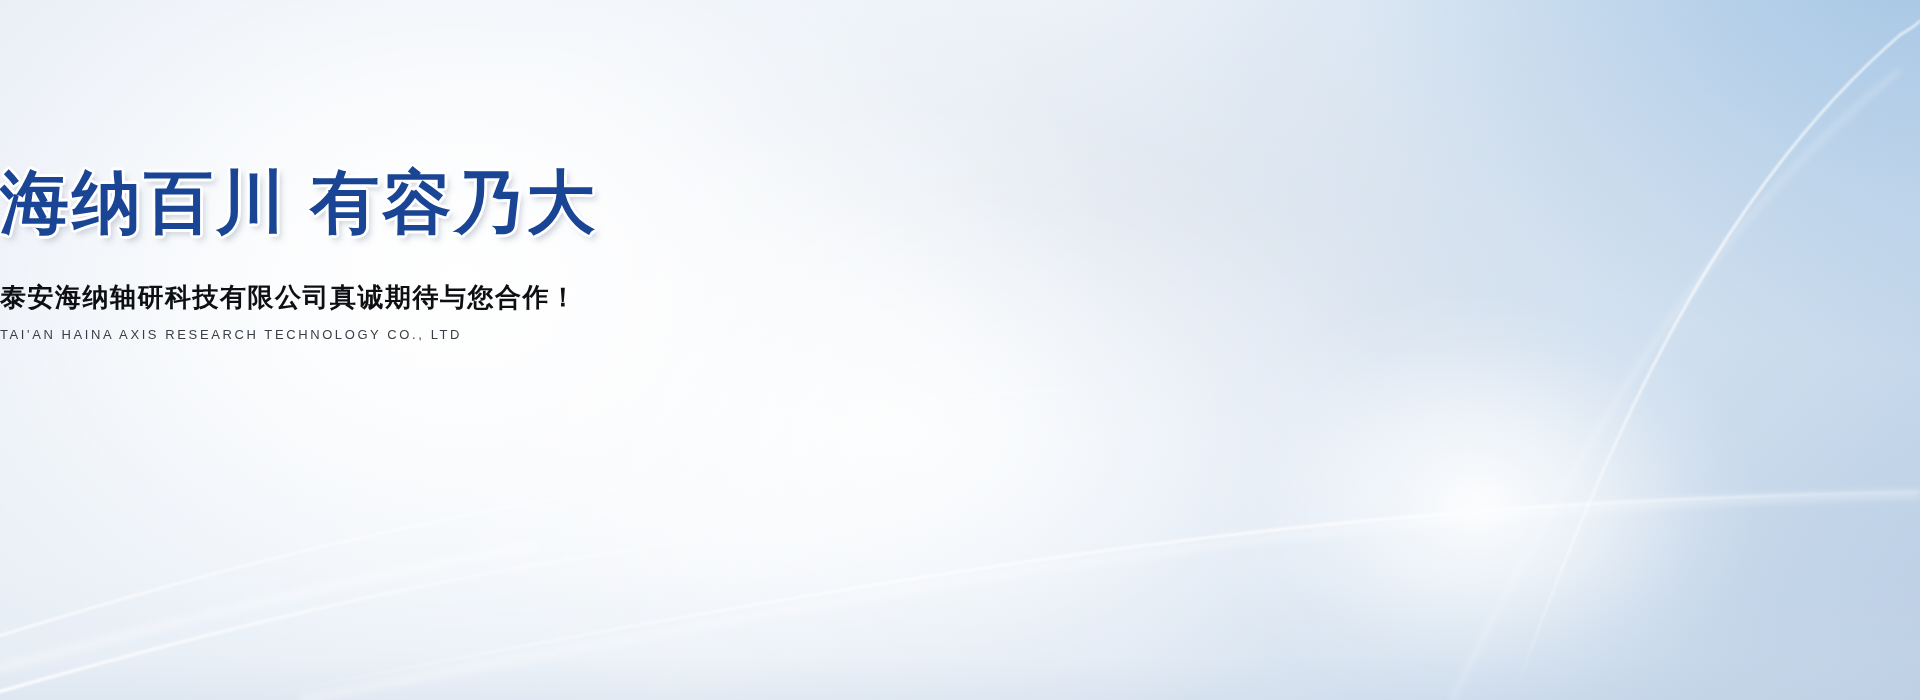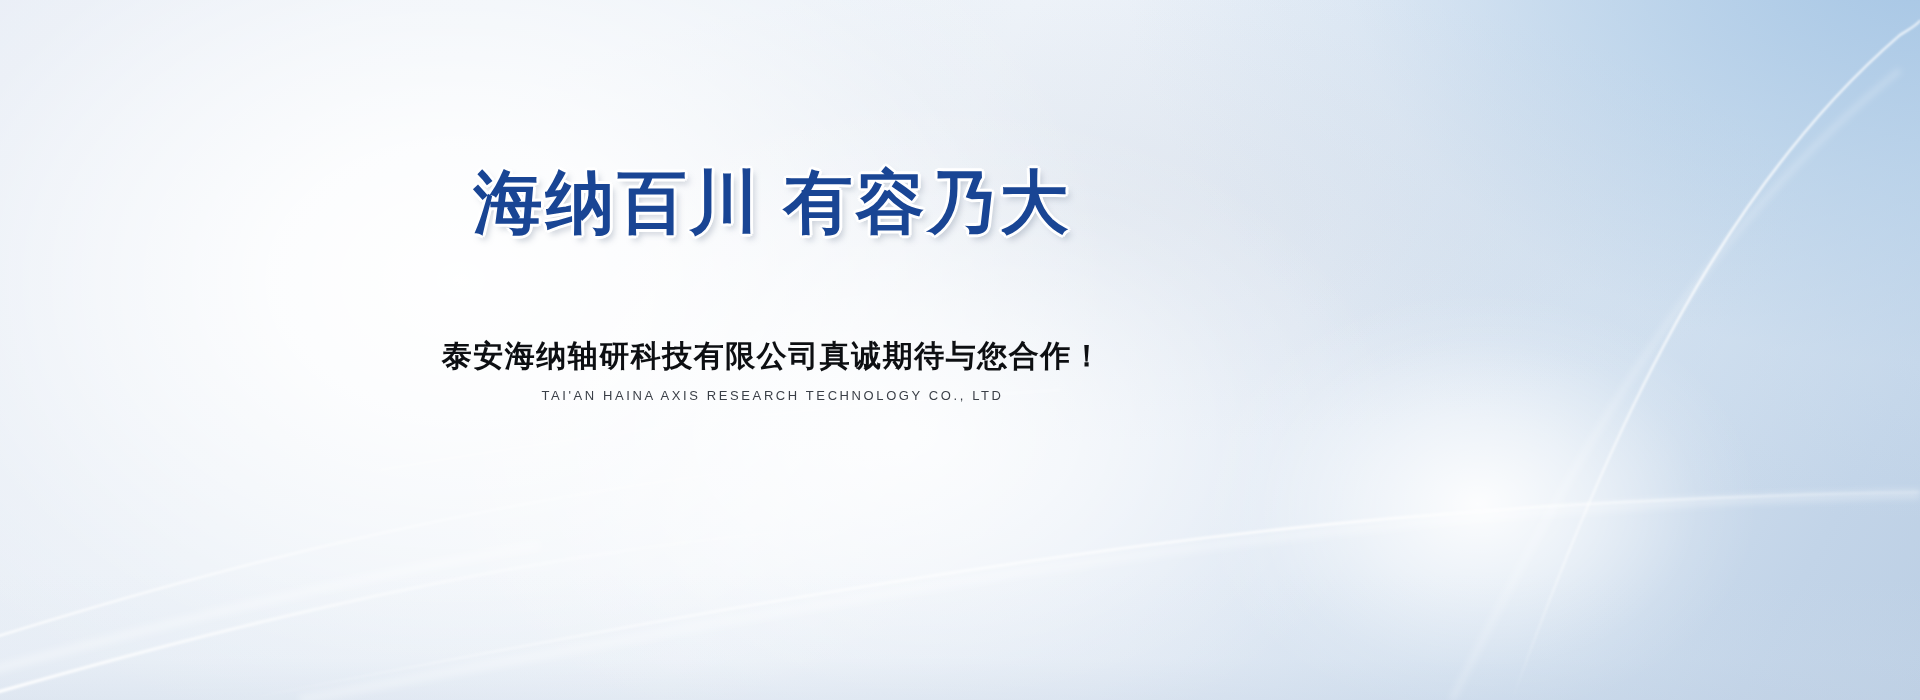--- a/index.html
+++ b/index.html
@@ -113,21 +113,20 @@
 
   
   #content {
     position: absolute;
     left: 0;
     top: 0;
     width: 1545px;         
     height: 700px;
     display: flex;
     flex-direction: column;
-    align-items: center;
     justify-content: flex-start;
     z-index: 5;
   }
 
   #headline {
     margin-top: 168px;
     font-size: 69px;
     line-height: 1.0;
     font-weight: bold;
     letter-spacing: 3px;
@@ -139,22 +138,22 @@
        2px -2px 0 #ffffff,
       -2px -2px 0 #ffffff,
        3px  0   0 #ffffff,
       -3px  0   0 #ffffff,
        0    3px 0 #ffffff,
        0   -3px 0 #ffffff,
        4px  5px 6px rgba(120,135,155,0.38);
   }
 
   #subtitle-cn {
-    margin-top: 104px;
-    font-size: 30px;
+    margin-top: 47px;
+    font-size: 26px;
     line-height: 1.0;
     font-weight: bold;
     letter-spacing: 1.5px;
     color: #0d0f12;
     white-space: pre;
   }
 
   #subtitle-en {
     margin-top: 18px;
     font-size: 13px;

